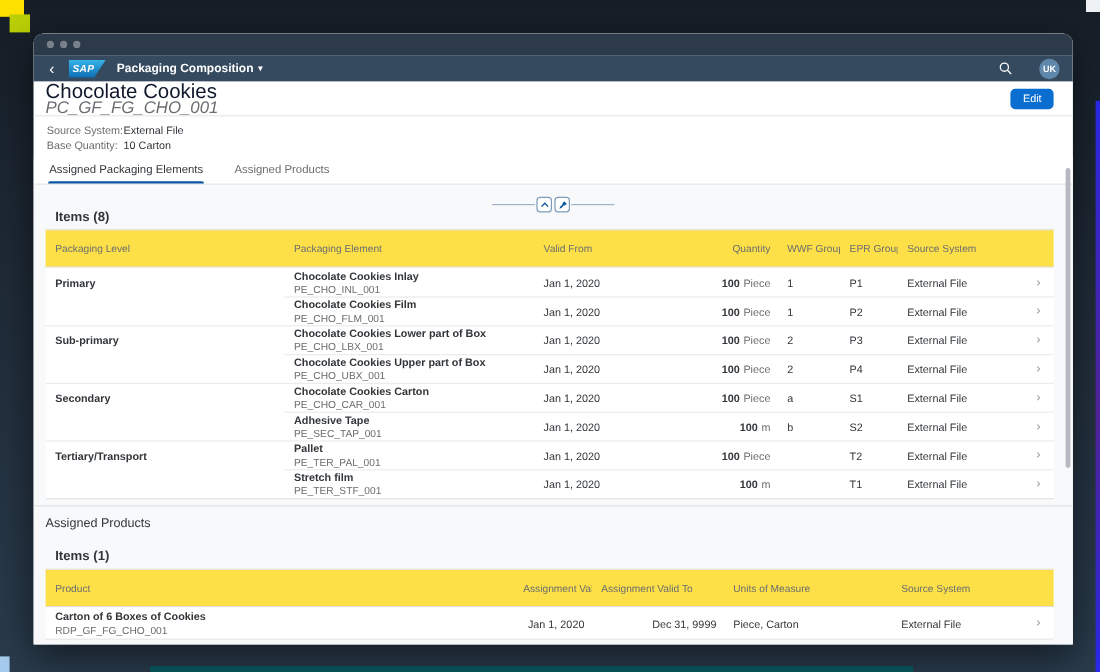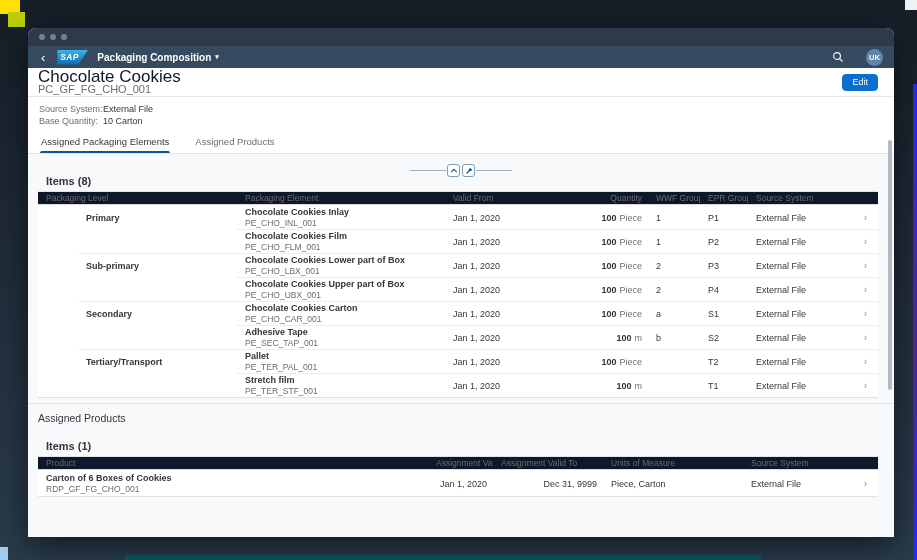--- a/index.html
+++ b/index.html
@@ -43,21 +43,21 @@
   .shell-right { margin-left:auto; display:flex; align-items:center; gap:22px; }
   .search-btn { display:flex; align-items:center; cursor:pointer; }
   .avatar { width:17px; height:17px; border-radius:50%; background:#5f87ab; color:#fff;
             font-size:7.5px; font-weight:bold; display:flex; align-items:center; justify-content:center; cursor:pointer; }
 
   .page { flex:1; display:flex; flex-direction:column; position:relative; background:#fff; }
 
   .objheader { flex:0 0 29px; border-bottom:1px solid #e8e8e8; display:flex; align-items:center; padding:0 16px 0 10px; }
   .obj-titles { display:flex; flex-direction:column; }
   .obj-title { font-size:17px; color:#0f172a; line-height:14px; }
-  .obj-subtitle { font-size:11px; color:#6a6d70; line-height:10px; }
+  .obj-subtitle { font-size:14px; color:#6a6d70; line-height:10px;font-style:italic; }
   .edit-btn { margin-left:auto; background:#0a6ed1; color:#fff; border:1px solid #0a6ed1;
               font-size:9px; padding:2px 9px 3px; border-radius:4px; font-family:inherit; cursor:pointer; }
 
   .attrs { flex:0 0 34px; padding:6px 11px 0; }
   .attr-row { display:flex; font-size:9px; line-height:12px; }
   .attr-label { color:#6a6d70; width:64px; }
   .attr-value { color:#32363a; }
 
   .anchorbar { position:absolute; top:96px; left:50%; transform:translateX(-50%);
                display:flex; align-items:center; z-index:6; }
@@ -70,34 +70,34 @@
   .tab { font-size:9.5px; color:#6a6d70; padding:0 1px 6px; position:relative; cursor:pointer; white-space:nowrap; }
   .tab.active { color:#32363a; }
   .tab.active::after { content:""; position:absolute; left:0; right:0; bottom:0; height:2.5px;
                        background:#0854a0; border-radius:2px 2px 0 0; }
 
   .content { flex:1; background:#f8f9fa; overflow:hidden; }
 
   .tbl-title { font-size:11px; font-weight:bold; color:#32363a; margin:0 16px 0 10px; padding-left:8px; }
   .items-title { margin-top:21px; }
   .tbl { margin:4px 16px 0 10px; border-bottom:1px solid #e2e2e2; background:#fff; }
-  .thead { display:grid; height:14px; align-items:center; background:#0f172a;
+  .thead { display:grid; height:32px; align-items:center; background:#fde047;
            border-top:1px solid #e4e4e4; border-bottom:1px solid #dcdcdc;
            font-size:8.5px; color:#6a6d70; }
   .grid-items    { grid-template-columns:199px 208px 115px 88px 52px 48px 105px 25px; }
   .grid-products { grid-template-columns:390px 65px 110px 140px 110px 25px; }
   .hcell { padding:0 8px; white-space:nowrap; overflow:hidden; }
   .hcell.right { text-align:right; padding-right:6px; }
 
   .row { display:grid; height:24px; background:#fff; }
   .prow { height:26px; }
   .c { border-top:1px solid #ececec; display:flex; align-items:center; padding:0 8px;
        font-size:9px; color:#32363a; white-space:nowrap; overflow:hidden; }
   .row:first-child .c { border-top-color:transparent; }
-  .c-level { border-top-color:transparent; font-weight:bold;margin-left:40px; }
+  .c-level { border-top-color:transparent; font-weight:bold; }
   .row.group-start .c-level { border-top-color:#ececec; }
   .row:first-child.group-start .c-level { border-top-color:transparent; }
   .c-stack { flex-direction:column; justify-content:center; align-items:flex-start; }
   .name { font-weight:bold; font-size:9px; line-height:10.5px; color:#32363a; }
   .code { font-size:8.5px; line-height:10.5px; color:#6a6d70; }
   .c-qty { justify-content:flex-end; gap:3px; padding-right:6px; }
   .qty-num { font-weight:bold; }
   .qty-unit { color:#6a6d70; }
   .c-right { justify-content:flex-end; padding-right:6px; }
   .c-chevron { justify-content:center; padding:0; color:#8b9198; font-size:10px; cursor:pointer; }

